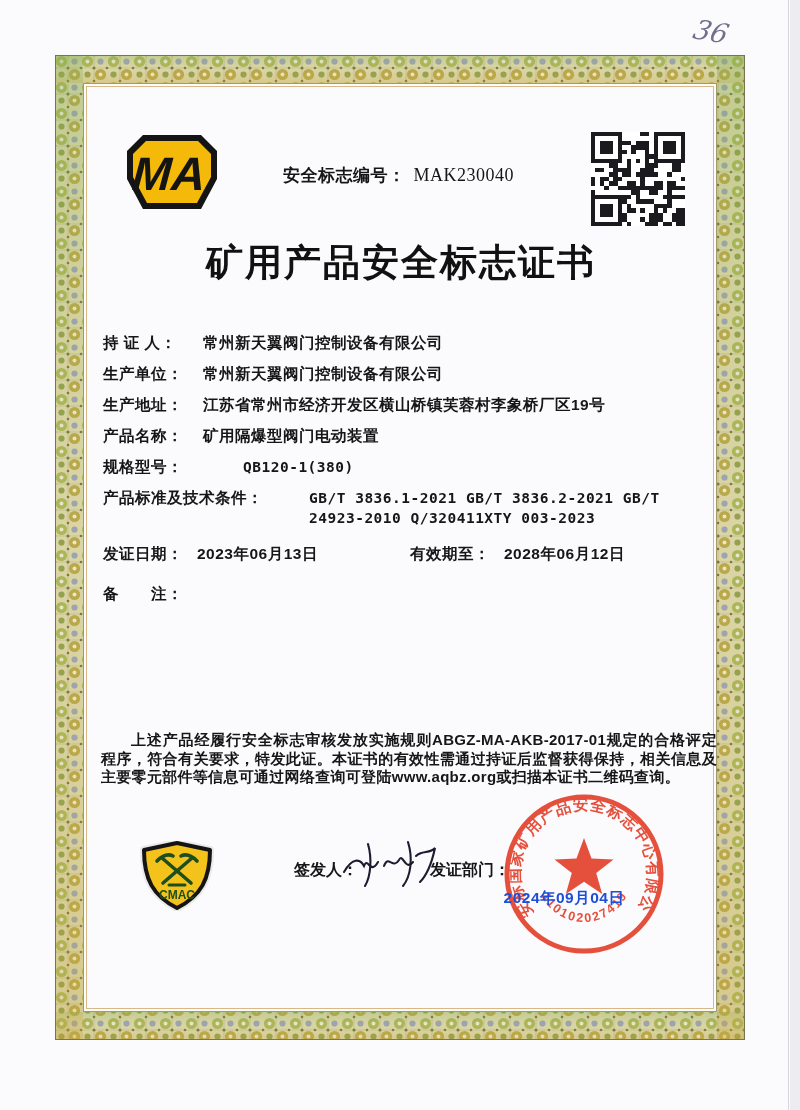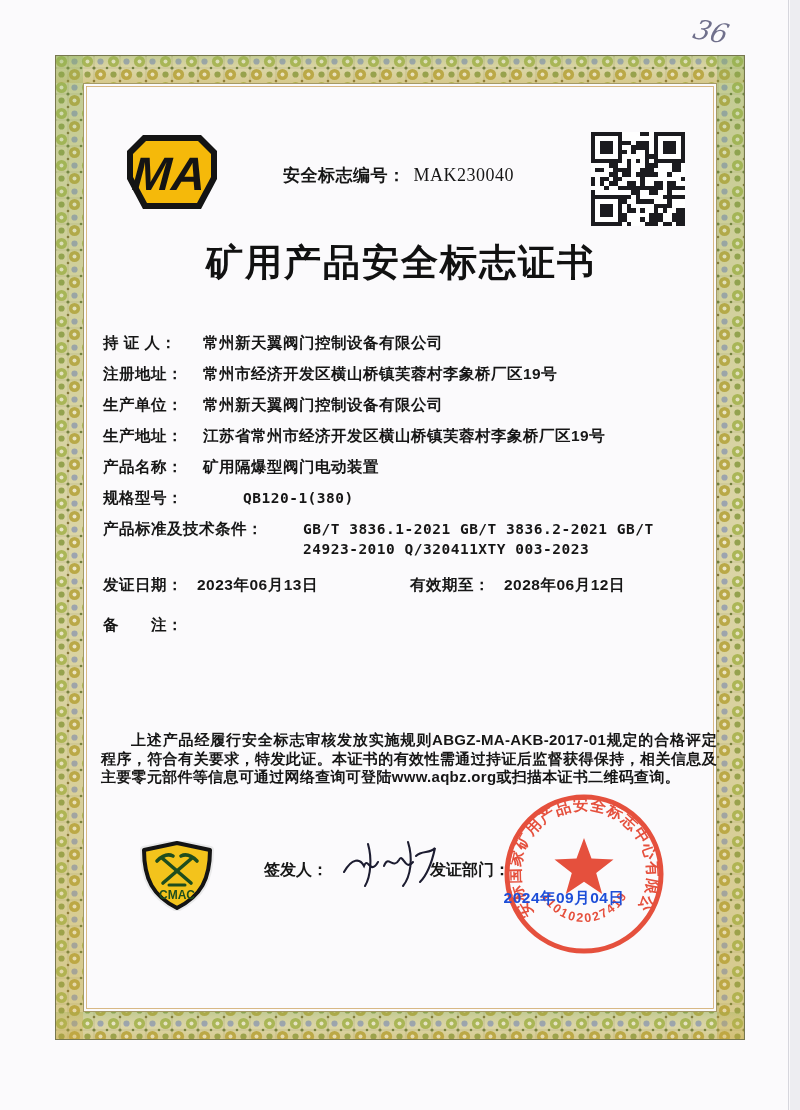--- a/index.html
+++ b/index.html
@@ -29,38 +29,38 @@
   .qr{position:absolute;left:591px;top:132px;background:#fff;}
   .title{
     position:absolute;left:85px;top:238px;width:632px;text-align:center;
     font-size:37px;font-weight:900;letter-spacing:2px;color:#111;
   }
   
   .fields{position:absolute;left:103px;top:333px;width:612px;font-size:15.5px;font-weight:700;}
   .field-row{display:flex;line-height:20px;margin-bottom:11px;}
   .flabel{width:100px;flex-shrink:0;letter-spacing:.5px;}
   .fvalue{flex:1;letter-spacing:.5px;}
-  .row-wide .flabel{width:auto;}
+  .row-wide .flabel{width:auto;margin-right:6px;}
   .row-wide{margin-bottom:10px;}
   .row-wide .fvalue{line-height:20px;}
   .mono{font-family:"DejaVu Sans Mono","Liberation Mono",monospace;font-size:14.5px;margin-left:40px;}
   .date-row{display:flex;line-height:20px;margin-top:16px;margin-bottom:14px;}
   .date-row .dlabel{font-weight:700;letter-spacing:.5px;}
   .date-row .dvalue{margin-left:14px;letter-spacing:.5px;}
   .gap{width:92px;}
   .remark-row{line-height:20px;margin-top:20px;letter-spacing:.5px;}
   
   .statement{
     position:absolute;left:101px;top:731px;width:616px;
     font-size:15px;font-weight:700;line-height:18.5px;
     text-indent:2em;letter-spacing:.3px;text-align:justify;
   }
   
   .cmac{position:absolute;left:139px;top:841px;}
-  .signer{position:absolute;left:264px;top:860px;font-size:16px;font-weight:700;text-align:center;}
+  .signer{position:absolute;left:294px;top:860px;font-size:16px;font-weight:700;text-align:center;}
   .sig{position:absolute;left:338px;top:832px;}
   .dept{position:absolute;left:430px;top:860px;font-size:16px;font-weight:700;}
   .stamp{position:absolute;left:496px;top:785px;mix-blend-mode:multiply;opacity:.93;}
   .stamp-date{
     position:absolute;left:498px;top:888px;width:132px;text-align:center;
     font-size:15.5px;font-weight:800;color:#1d4ed8;letter-spacing:.5px;
   }
 </style>
 </head>
 <body>
@@ -358,24 +358,20 @@
     </svg>
 
   <div class="title">矿用产品安全标志证书</div>
 
   <div class="fields">
     <div class="field-row">
       <span class="flabel">持 证 人：</span>
       <span class="fvalue">常州新天翼阀门控制设备有限公司</span>
     </div>
     <div class="field-row">
-      <span class="flabel">注册地址：</span>
-      <span class="fvalue">常州市经济开发区横山桥镇芙蓉村李象桥厂区19号</span>
-    </div>
-    <div class="field-row">
       <span class="flabel">生产单位：</span>
       <span class="fvalue">常州新天翼阀门控制设备有限公司</span>
     </div>
     <div class="field-row">
       <span class="flabel">生产地址：</span>
       <span class="fvalue">江苏省常州市经济开发区横山桥镇芙蓉村李象桥厂区19号</span>
     </div>
     <div class="field-row">
       <span class="flabel">产品名称：</span>
       <span class="fvalue">矿用隔爆型阀门电动装置</span>

